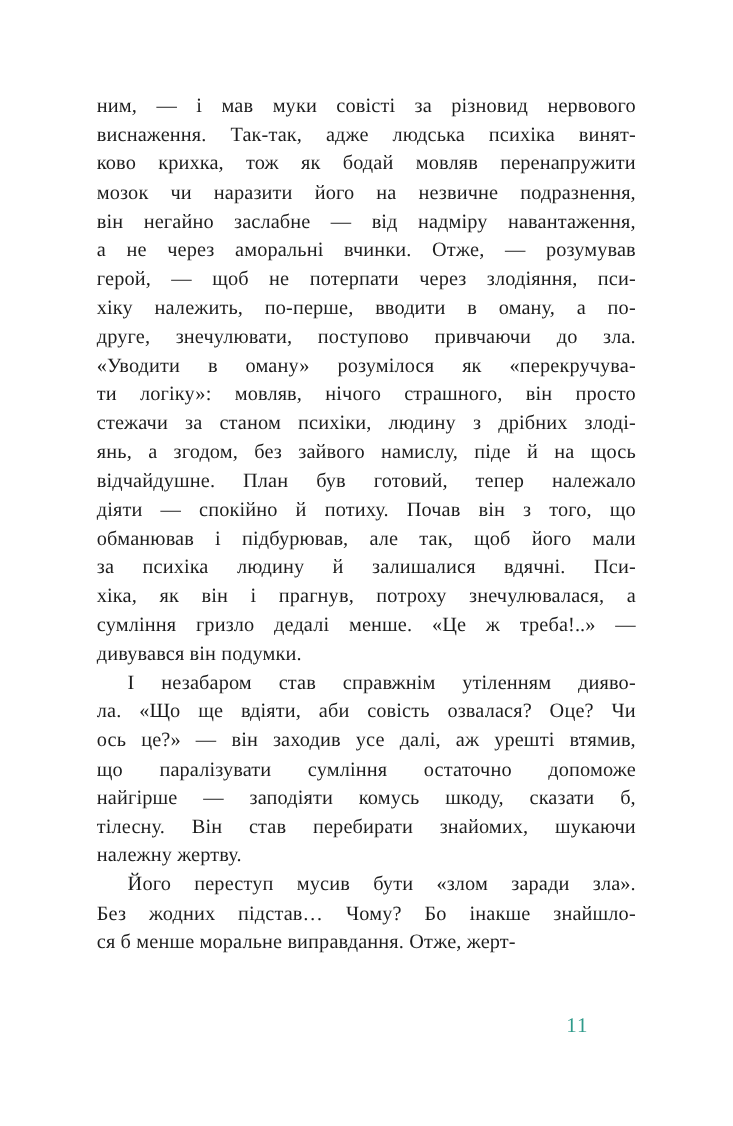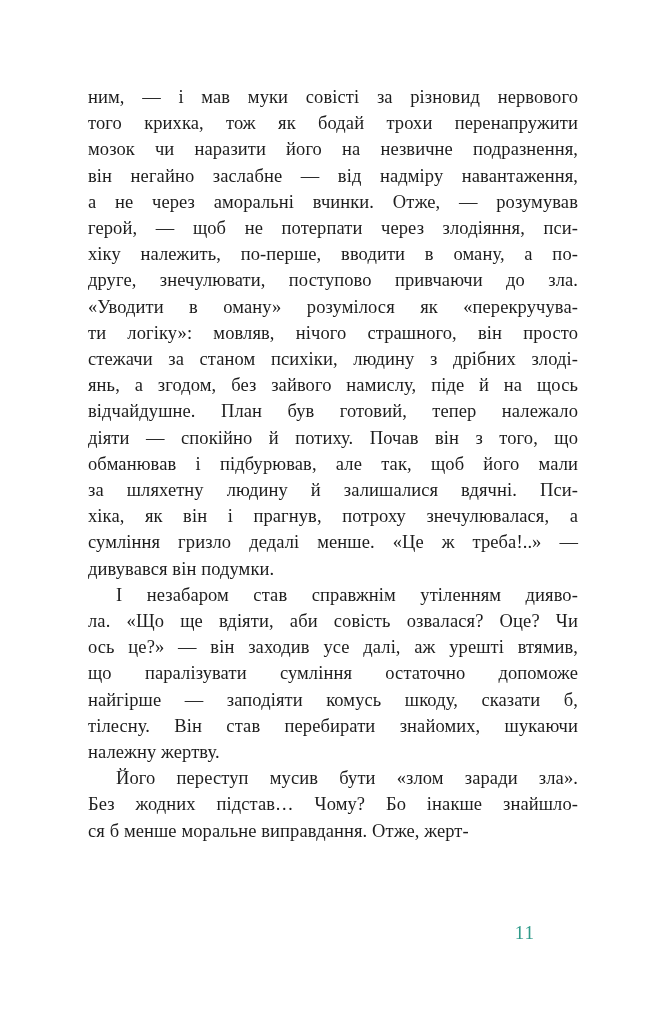--- a/index.html
+++ b/index.html
@@ -59,35 +59,36 @@
     letter-spacing: 1px;
   }
 </style>
 </head>
 <body style="background: rgb(255, 255, 255);">
 
 <div class="page">
   <div class="text-block" id="text-block" style="color: rgb(29, 29, 29);">
       <div class="para">
         <div class="line">ним, — і мав муки совісті за різновид нервового</div>
-        <div class="line">того крихка, тож як бодай трохи перенапружити</div>
+        <div class="line">виснаження. Так-так, адже людська психіка винят-</div>
+        <div class="line">ково крихка, тож як бодай мовляв перенапружити</div>
         <div class="line">мозок чи наразити його на незвичне подразнення,</div>
         <div class="line">він негайно заслабне — від надміру навантаження,</div>
         <div class="line">а не через аморальні вчинки. Отже, — розумував</div>
         <div class="line">герой, — щоб не потерпати через злодіяння, пси-</div>
         <div class="line">хіку належить, по-перше, вводити в оману, а по-</div>
         <div class="line">друге, знечулювати, поступово привчаючи до зла.</div>
         <div class="line">«Уводити в оману» розумілося як «перекручува-</div>
         <div class="line">ти логіку»: мовляв, нічого страшного, він просто</div>
         <div class="line">стежачи за станом психіки, людину з дрібних злоді-</div>
         <div class="line">янь, а згодом, без зайвого намислу, піде й на щось</div>
         <div class="line">відчайдушне. План був готовий, тепер належало</div>
         <div class="line">діяти — спокійно й потиху. Почав він з того, що</div>
         <div class="line">обманював і підбурював, але так, щоб його мали</div>
-        <div class="line">за шляхетну людину й залишалися вдячні. Пси-</div>
+        <div class="line">за психіка людину й залишалися вдячні. Пси-</div>
         <div class="line">хіка, як він і прагнув, потроху знечулювалася, а</div>
         <div class="line">сумління гризло дедалі менше. «Це ж треба!..» —</div>
         <div class="line last">дивувався він подумки.</div>
       </div>
       <div class="para indent">
         <div class="line">І незабаром став справжнім утіленням дияво-</div>
         <div class="line">ла. «Що ще вдіяти, аби совість озвалася? Оце? Чи</div>
         <div class="line">ось це?» — він заходив усе далі, аж урешті втямив,</div>
         <div class="line">що паралізувати сумління остаточно допоможе</div>
         <div class="line">найгірше — заподіяти комусь шкоду, сказати б,</div>

